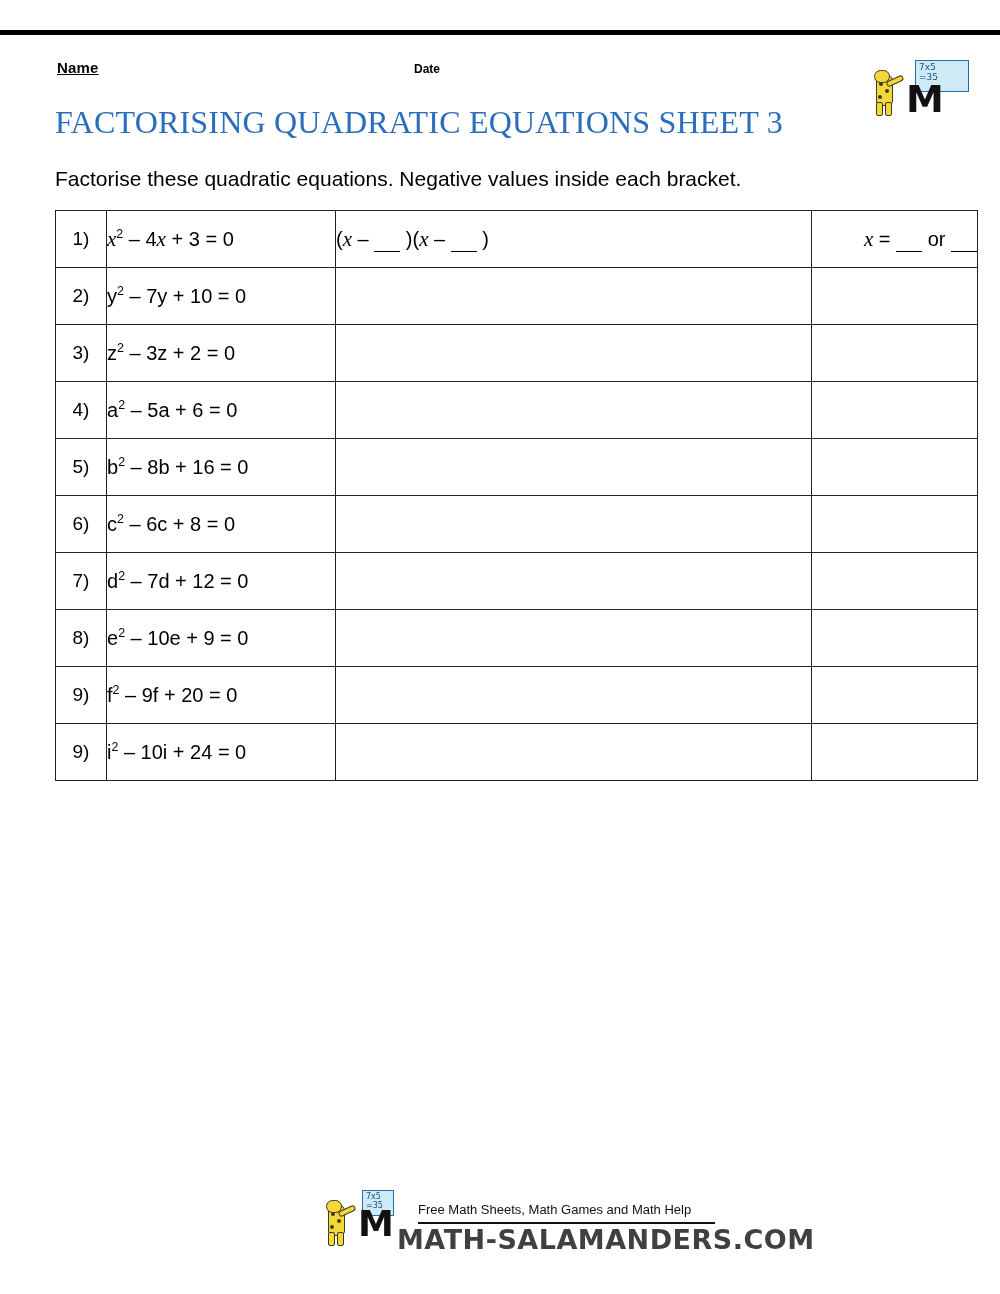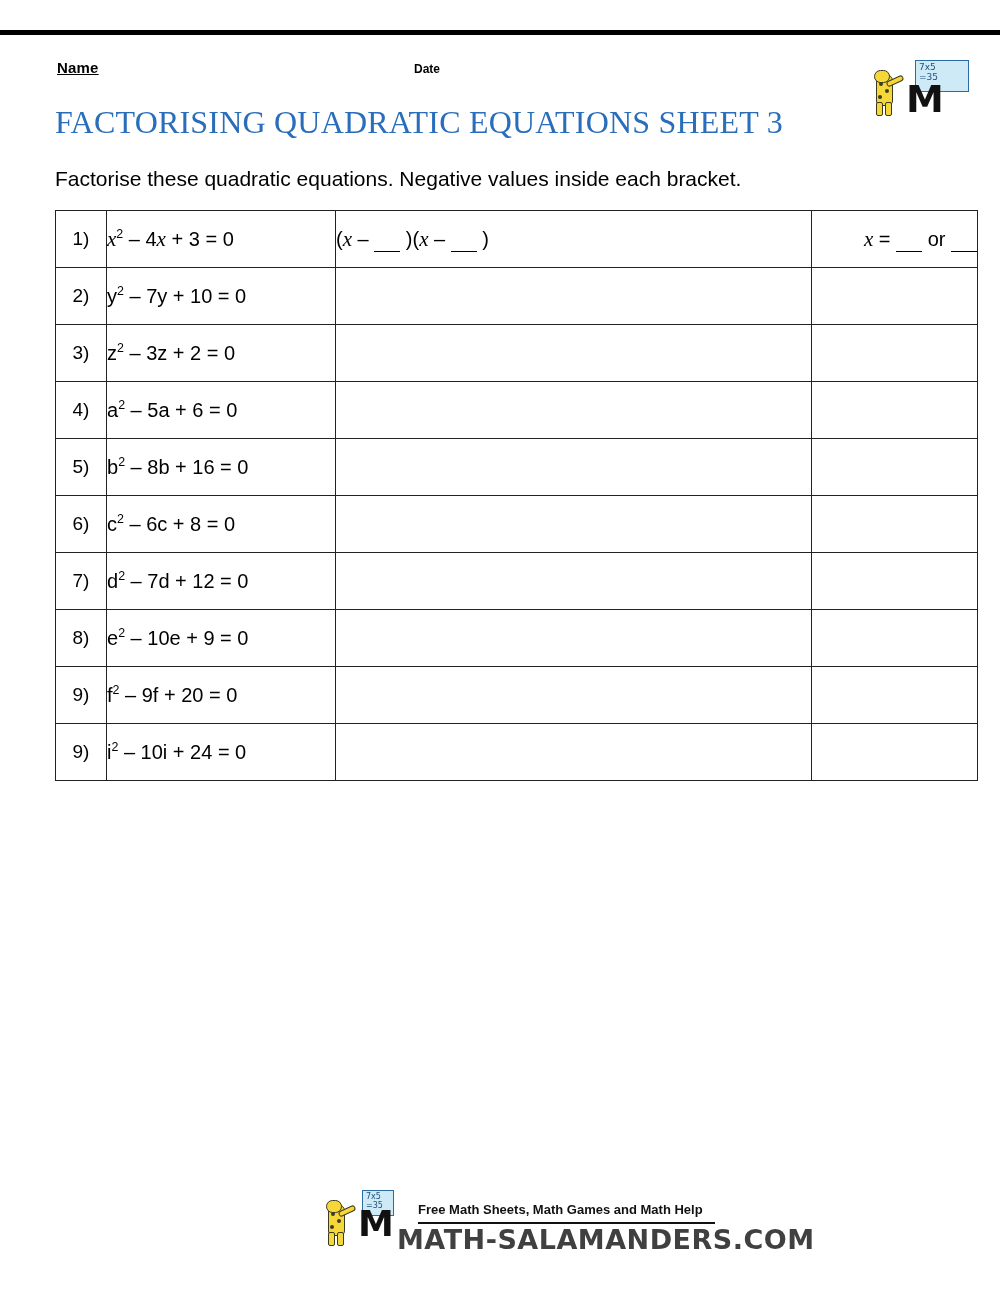--- a/index.html
+++ b/index.html
@@ -224,21 +224,21 @@
     left: 310px;
     top: 0;
     width: 400px;
     height: 80px;
   }
   .footer-tag {
     position: absolute;
     left: 108px;
     top: 14px;
     font-size: 13px;
-    font-weight: bold;
+    font-weight: normal;
     color: #111;
     white-space: nowrap;
   }
   .footer-rule {
     position: absolute;
     left: 108px;
     top: 34px;
     width: 297px;
     height: 2px;
     background: #111;

